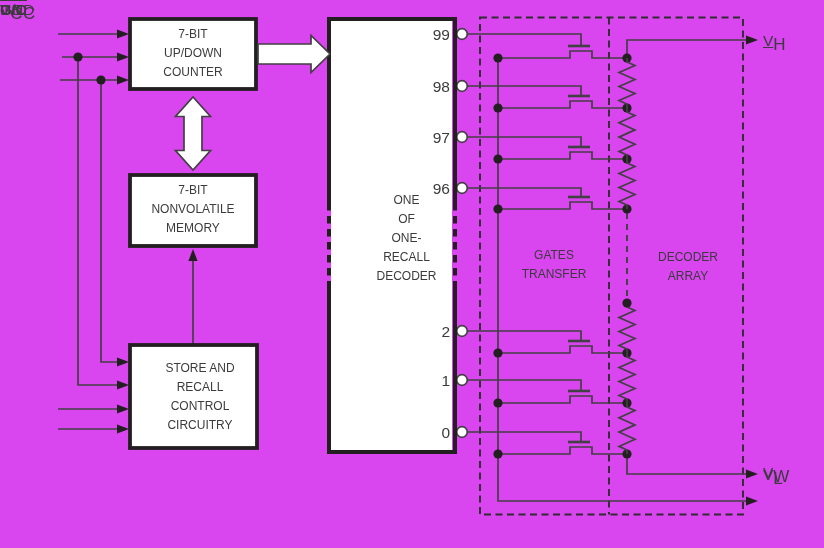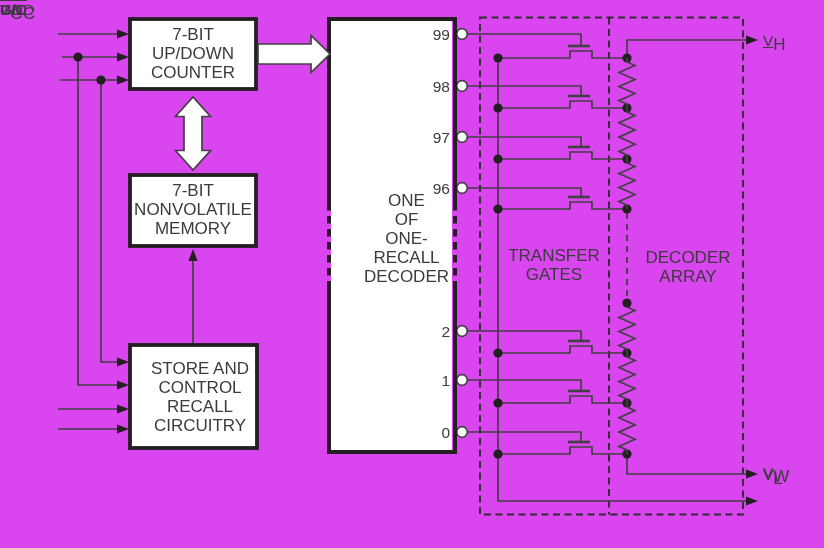--- a/index.html
+++ b/index.html
@@ -13,21 +13,21 @@
   .dot{fill:#231f20;stroke:none;}
   .pin{fill:#ffffff;stroke:#414042;stroke-width:1.7;}
   .ah{fill:#231f20;stroke:none;}
   .dash{fill:none;stroke:#2d2d2f;stroke-width:1.9;stroke-dasharray:7 4.5;}
   .dashw{stroke:#414042;stroke-width:1.9;fill:none;stroke-dasharray:6 5;}
   .bb{stroke:#231f20;stroke-width:4;fill:none;}
   .bbd{stroke:#231f20;stroke-width:4;fill:none;stroke-dasharray:7.5 5.5;}
   .box{fill:#ffffff;stroke:#231f20;stroke-width:3.8;}
   .hollow{fill:#ffffff;stroke:#414042;stroke-width:1.7;stroke-linejoin:miter;}
   
-  .lbl{position:absolute;font-size:17px;line-height:19px;color:#3b3b3d;white-space:nowrap;}
+  .lbl{position:absolute;font-size:12px;line-height:19px;color:#3b3b3d;white-space:nowrap;}
   .ctr{text-align:center;}
   .rt{text-align:right;}
   .sub{font-size:17px;vertical-align:-4px;letter-spacing:.3px;}
   .ovl{display:inline-block;border-top:1.6px solid #3b3b3d;padding-top:1px;line-height:1.05;}
   .io{font-size:15.5px;}
 </style>
 </head>
 <body>
 
 <div id="stage">
@@ -157,34 +157,34 @@
       <div>UP/DOWN</div>
       <div>COUNTER</div>
   </div>
   <div class="lbl ctr" style="left:128px;top:181px;width:130px;">
     <div>7-BIT</div>
       <div>NONVOLATILE</div>
       <div>MEMORY</div>
   </div>
   <div class="lbl ctr" style="left:128px;top:359px;width:144px;">
     <div>STORE AND</div>
+      <div>RECALL</div>
       <div>CONTROL</div>
-      <div>RECALL</div>
       <div>CIRCUITRY</div>
   </div>
   <div class="lbl ctr" style="left:342px;top:191px;width:129px;">
     <div>ONE</div>
       <div>OF</div>
       <div>ONE-</div>
       <div>RECALL</div>
       <div>DECODER</div>
   </div>
   <div class="lbl ctr" style="left:489px;top:246px;width:130px;">
-    <div>TRANSFER</div>
-      <div>GATES</div>
+    <div>GATES</div>
+      <div>TRANSFER</div>
   </div>
   <div class="lbl ctr" style="left:623px;top:248px;width:130px;">
     <div>DECODER</div>
       <div>ARRAY</div>
   </div>
 
   <div class="lbl rt io" style="left:402px;top:24.5px;width:48px;">99</div>
   <div class="lbl rt io" style="left:402px;top:76.5px;width:48px;">98</div>
   <div class="lbl rt io" style="left:402px;top:127.5px;width:48px;">97</div>
   <div class="lbl rt io" style="left:402px;top:178.5px;width:48px;">96</div>

